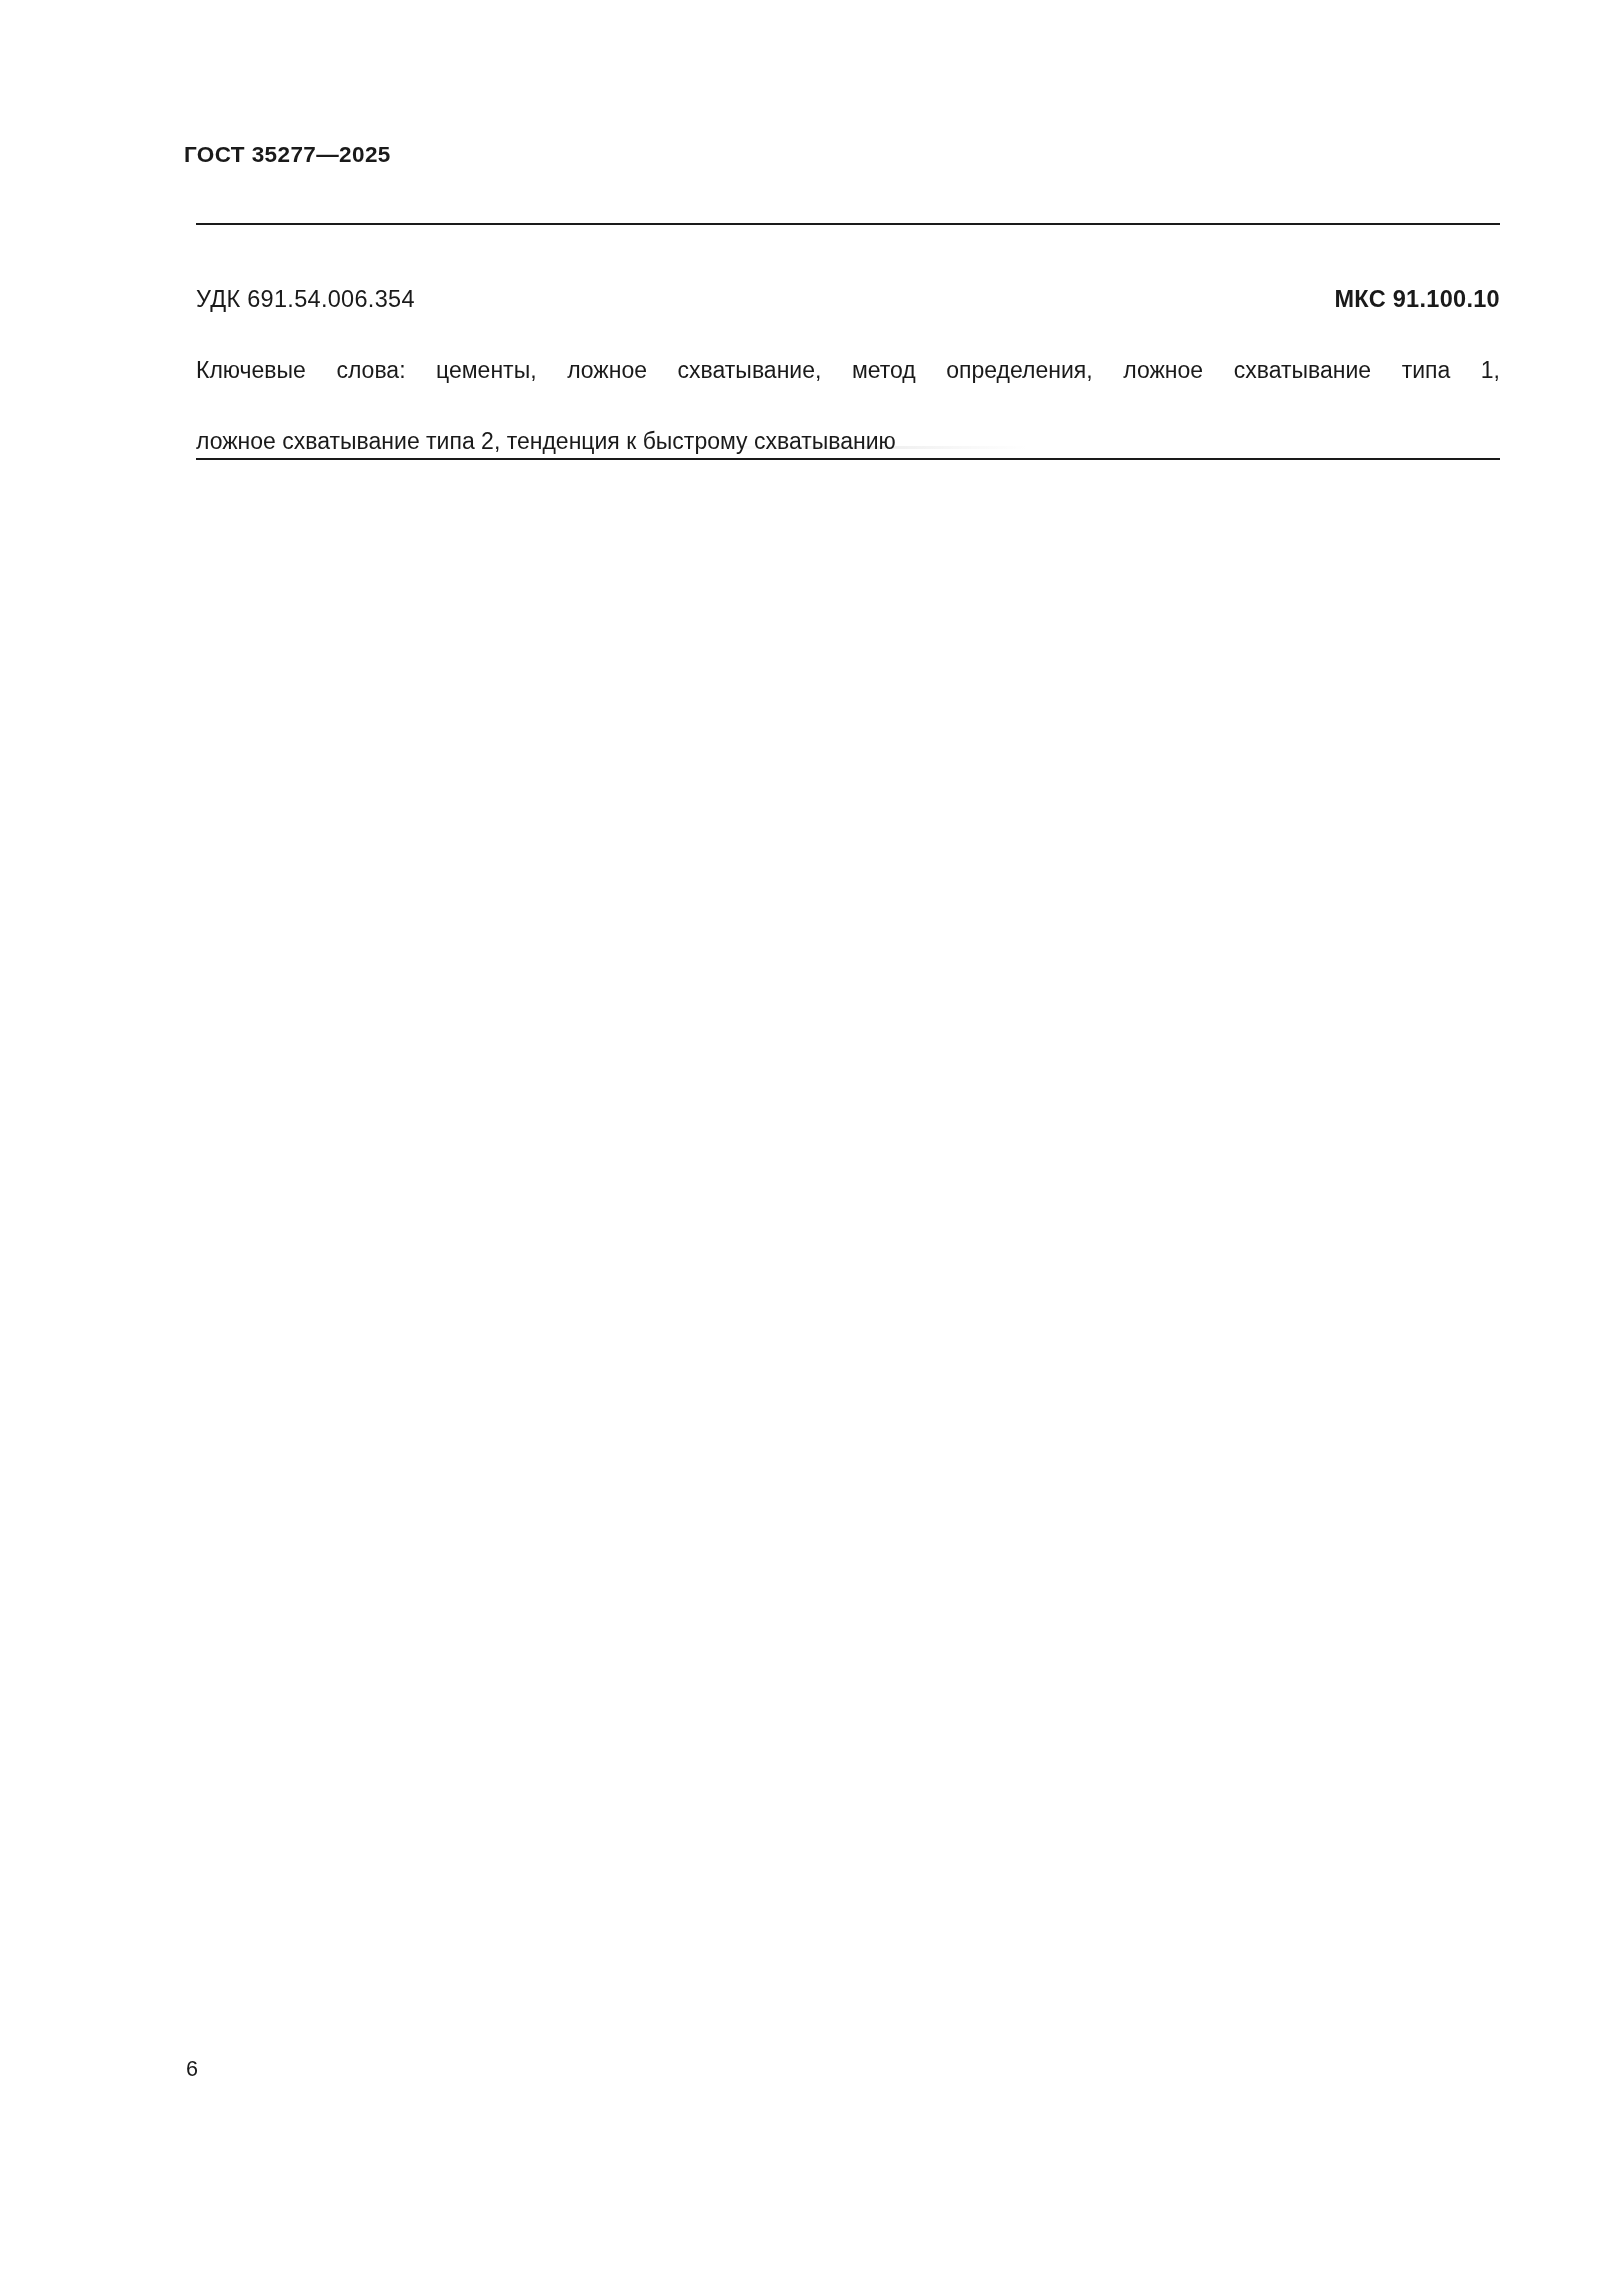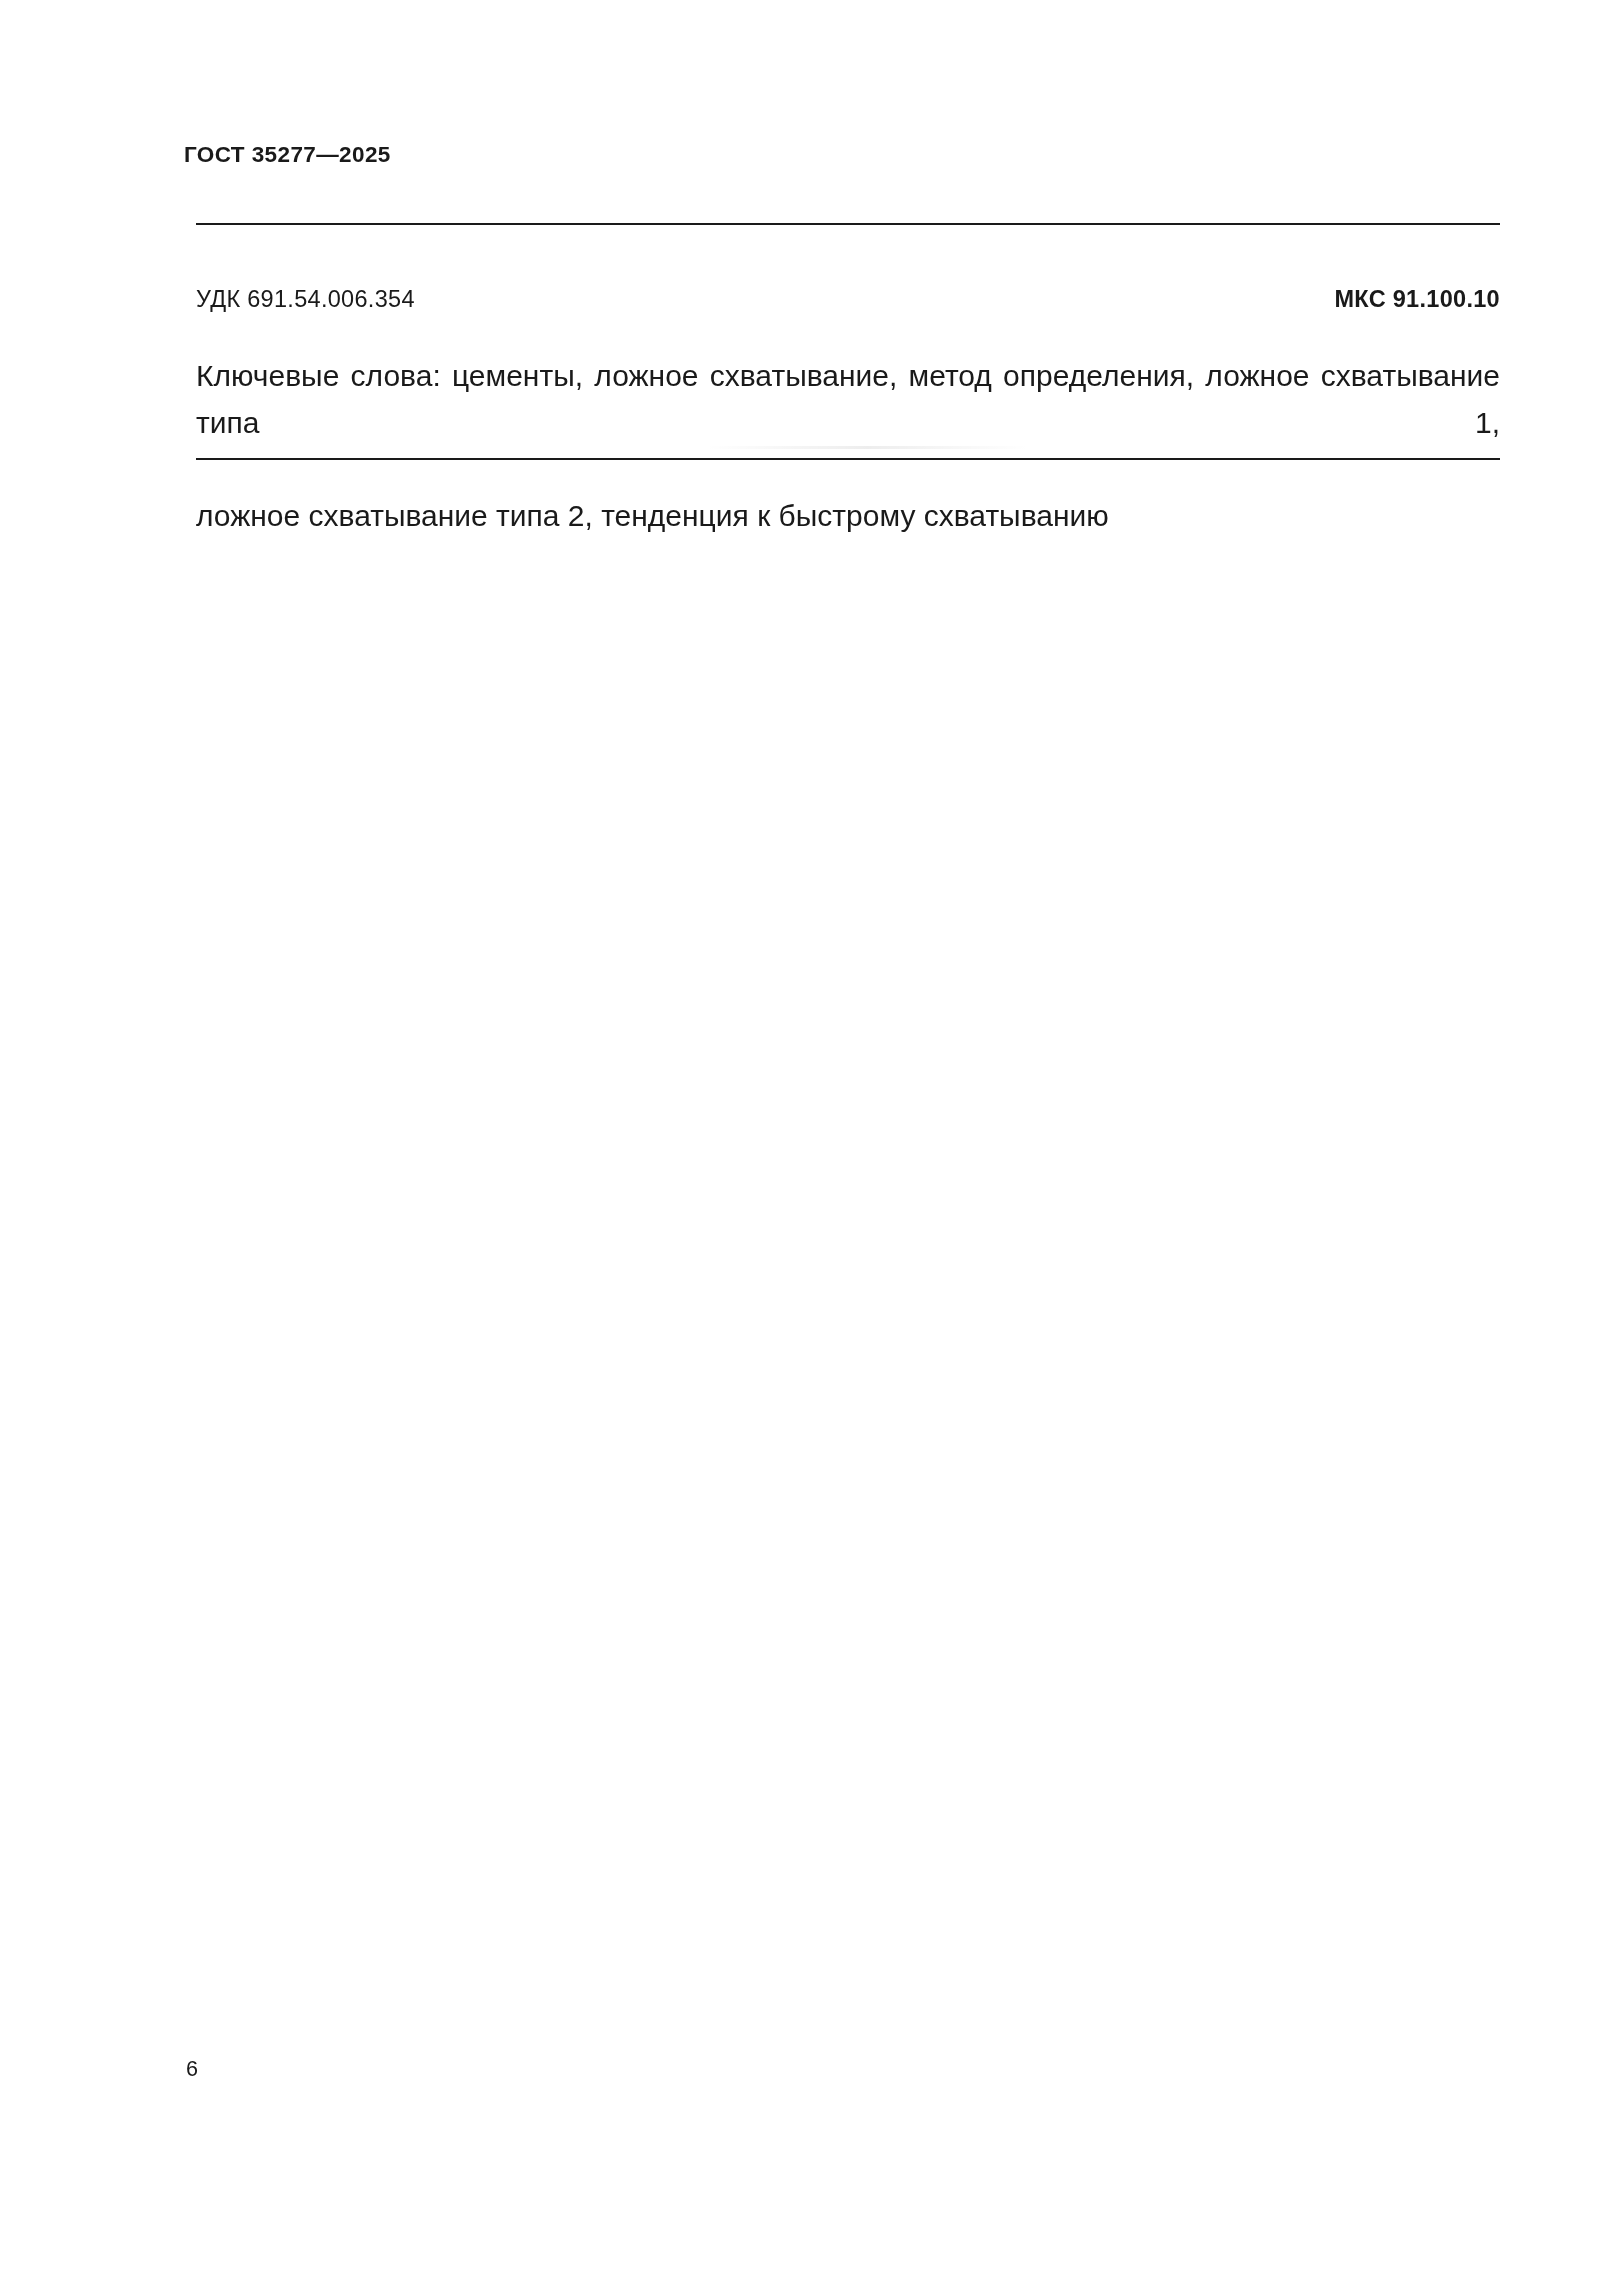--- a/index.html
+++ b/index.html
@@ -47,21 +47,21 @@
     margin-top: 16px;
   }
   .udk-row .left { white-space: pre; }
   .udk-row .right { white-space: pre; font-weight: bold; }
 
   .keywords {
     position: absolute;
     left: 196px;
     top: 353px;
     width: 1304px;
-    font-size: 30px;
+    font-size: 23px;
     line-height: 1.55;
     text-align: justify;
     text-justify: inter-word;
   }
   .keywords .line1 {
     display: block;
     text-align: justify;
   }
   .keywords .line1::after {
     content: "";

